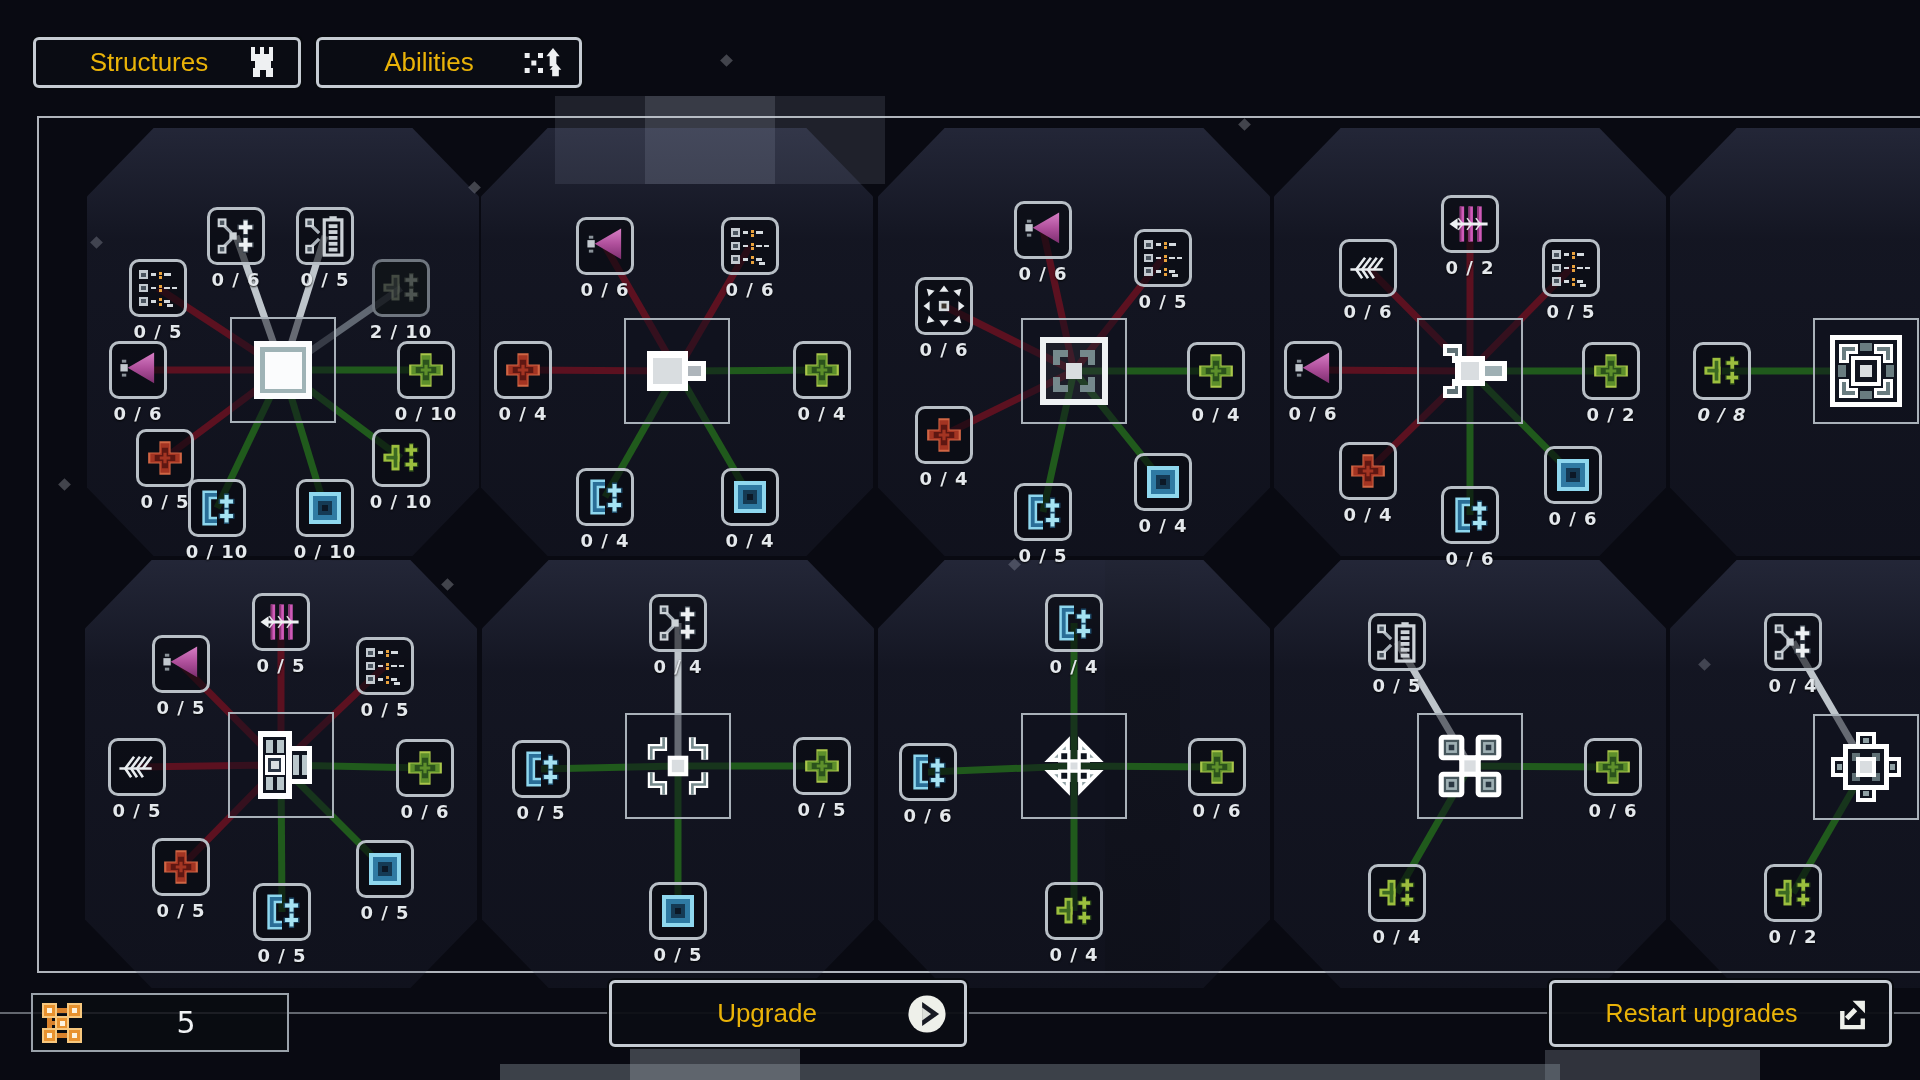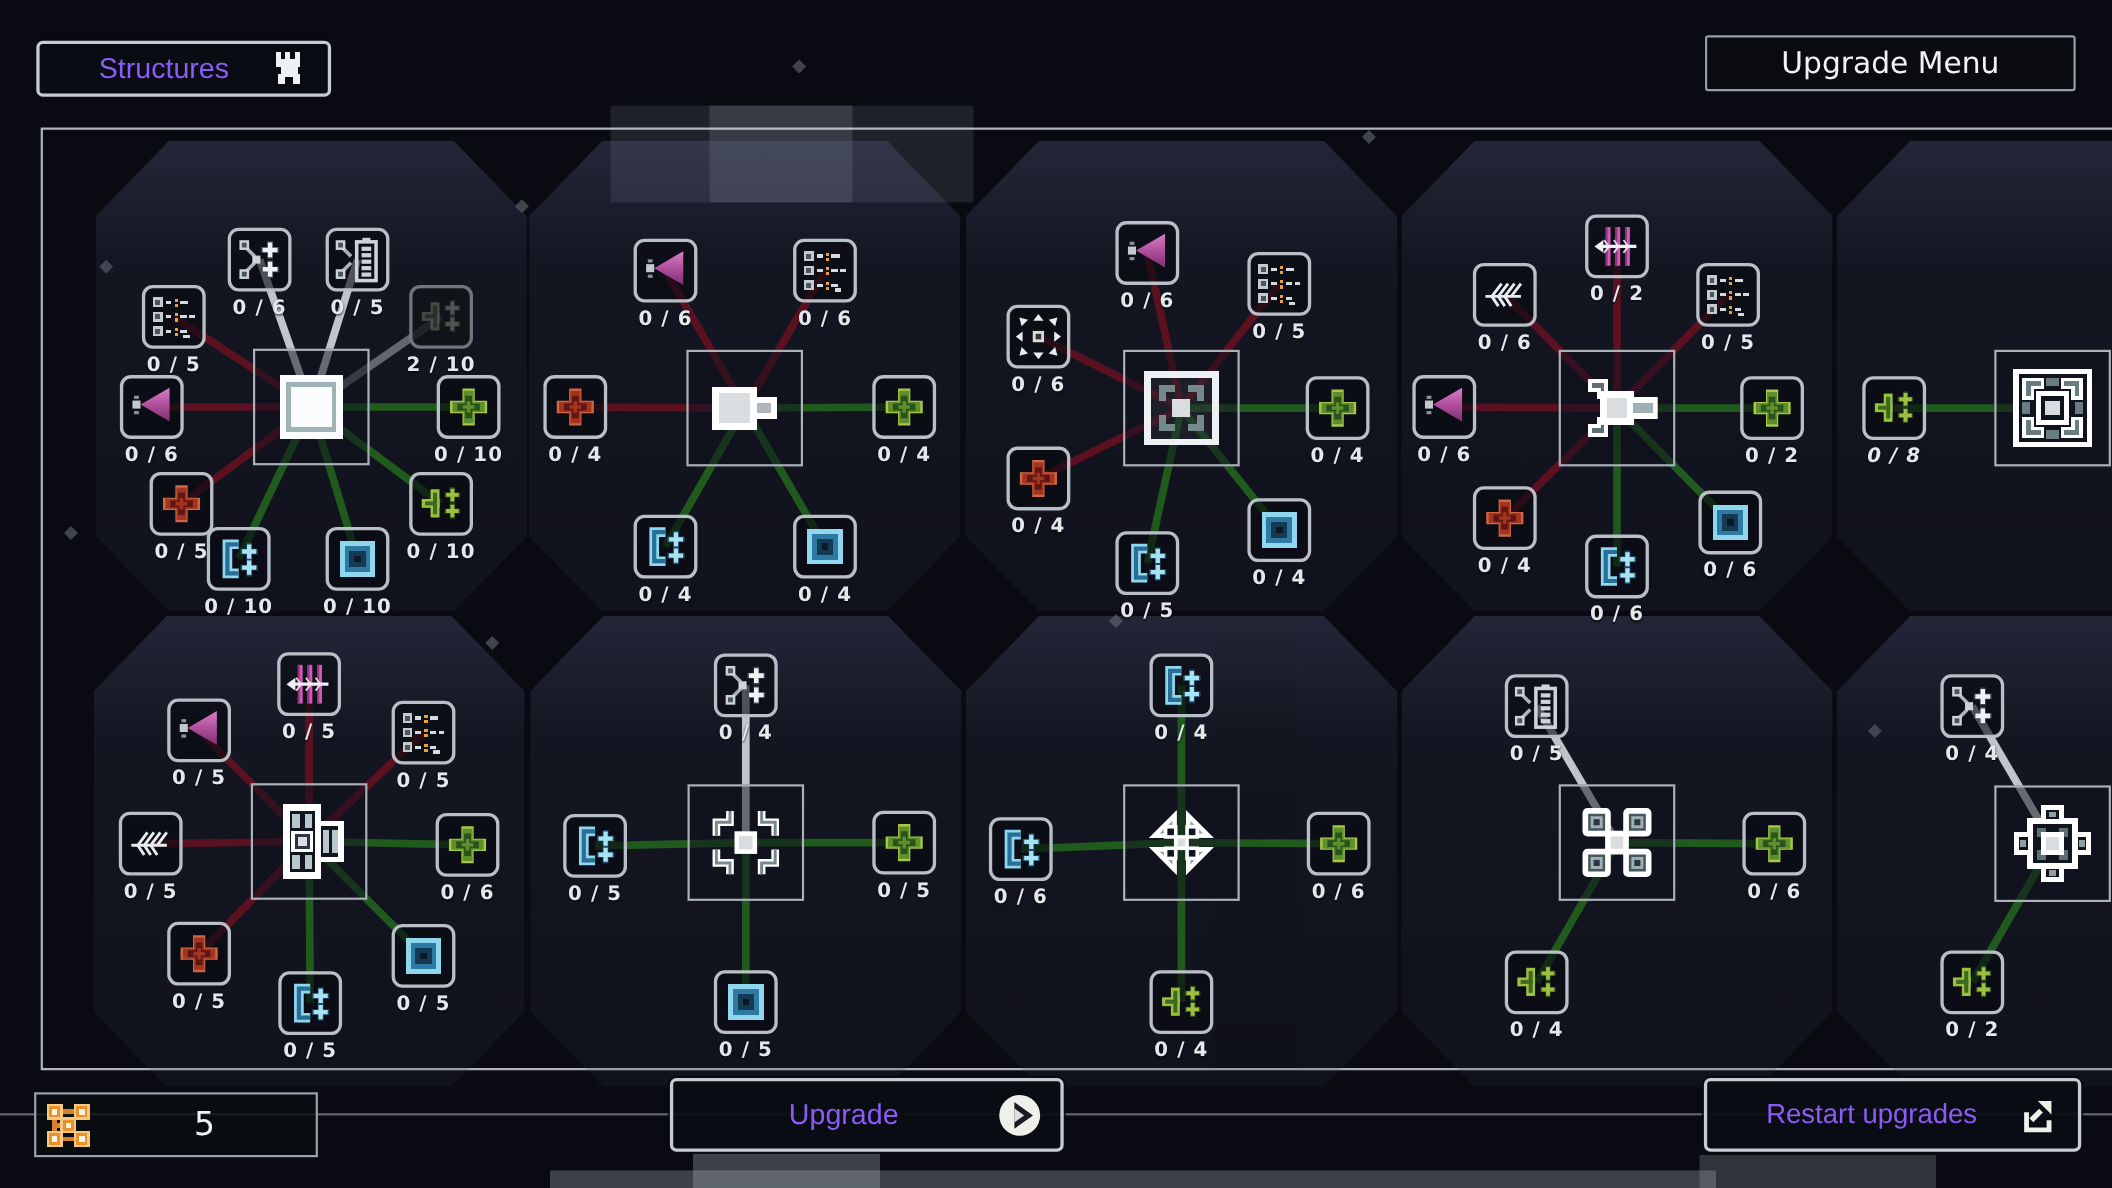--- a/index.html
+++ b/index.html
@@ -30,21 +30,21 @@
     text-shadow:0 1px 2px rgba(0,0,0,0.9);}
   .center-box{position:absolute;width:106px;height:106px;margin:-53px 0 0 -53px;
     border:2.5px solid #a9b1b9;background:rgba(13,16,27,0.5);display:flex;
     align-items:center;justify-content:center;box-sizing:border-box;z-index:3;}
   .center-box .cicon{width:74px;height:74px;display:block;}
   .center-box .cicon svg{width:100%;height:100%;display:block;}
   
   .pixel-btn{position:absolute;box-sizing:border-box;border:3px solid #c6ccd3;border-radius:6px;
     background:rgba(11,13,19,0.94);color:#eef1f4;display:flex;align-items:center;
     padding:0 16px;z-index:5;box-shadow:0 0 0 2px rgba(8,10,14,0.85);cursor:pointer;}
-  .pixel-btn .btn-label{flex:1;text-align:center;font-size:26px;color:#8b5cf6;}
+  .pixel-btn .btn-label{flex:1;text-align:center;font-size:26px;color:#eab308;}
   .btn-icon{display:block;}
   .btn-icon svg{display:block;}
   #title-box{position:absolute;box-sizing:border-box;border:2.5px solid #959da5;border-radius:3px;
     background:rgba(10,12,17,0.85);display:flex;align-items:center;justify-content:center;z-index:5;}
   #title-box .btn-label{font-size:27px;color:#f0f2f4;}
   #points-box{position:absolute;left:31px;top:993px;width:258px;height:59px;box-sizing:border-box;
     border:2.5px solid #9aa2aa;background:rgba(10,12,17,0.8);display:flex;align-items:center;z-index:5;}
   #points-box .btn-icon{margin-left:6px;}
   #points-value{flex:1;text-align:center;font-size:30px;color:#f0f2f4;}
   .hline{position:absolute;left:0;top:1012px;width:1920px;height:2px;
@@ -130,23 +130,36 @@
     </svg>
 
   <button class="pixel-btn" style="left:33px;top:37px;width:268px;height:51px;">
     <span class="btn-label">Structures</span>
     <span class="btn-icon">
         <svg viewBox="0 0 16 16" shape-rendering="crispEdges" style="width: 36px; height: 36px;">
           <path fill="#eef0f2" d="M2 1h2v3h2V1h2v3h2V1h2v6h-1v3h1v4h-3v-3H6v3H3v-4h1V7H2z"></path>
         </svg>
       </span>
   </button>
-  <div id="title-box" style="left:1550px;top:32px;width:337px;height:51px;">
-    <span class="btn-label">Upgrade Menu</span>
-  </div>
+  <button class="pixel-btn" style="left:316px;top:37px;width:266px;height:51px;">
+    <span class="btn-label">Abilities</span>
+    <span class="btn-icon">
+        <svg viewBox="0 0 24 18" style="width: 40px; height: 40px;">
+          <g fill="#eef0f2">
+            <rect x="1" y="3" width="3" height="3"></rect>
+            <rect x="1" y="12" width="3" height="3"></rect>
+            <rect x="9" y="3" width="3" height="3"></rect>
+            <rect x="9" y="12" width="3" height="3"></rect>
+            <rect x="5" y="7.5" width="3" height="3"></rect>
+            <polygon points="18,0 22,5 20,5 20,11 16,11 16,5 14,5"></polygon>
+            <polygon points="19.5,9 23,13 21.5,13 21.5,17 17.5,17 17.5,13 16,13"></polygon>
+          </g>
+        </svg>
+      </span>
+  </button>
 
   <div id="points-box">
     <span class="btn-icon">
         <svg viewBox="0 0 26 26" shape-rendering="crispEdges" style="width: 46px; height: 46px;">
           <g stroke="#d9822b" stroke-width="2.4" fill="none">
             <path d="M6 6h14M6 6v14M6 20h14M20 6v4M13 13H6M13 13V9"></path>
           </g>
           <g fill="#e8922f" stroke="#f7c87e" stroke-width="1.2">
             <rect x="2.5" y="2.5" width="7" height="7"></rect>
             <rect x="16.5" y="2.5" width="7" height="7"></rect>

